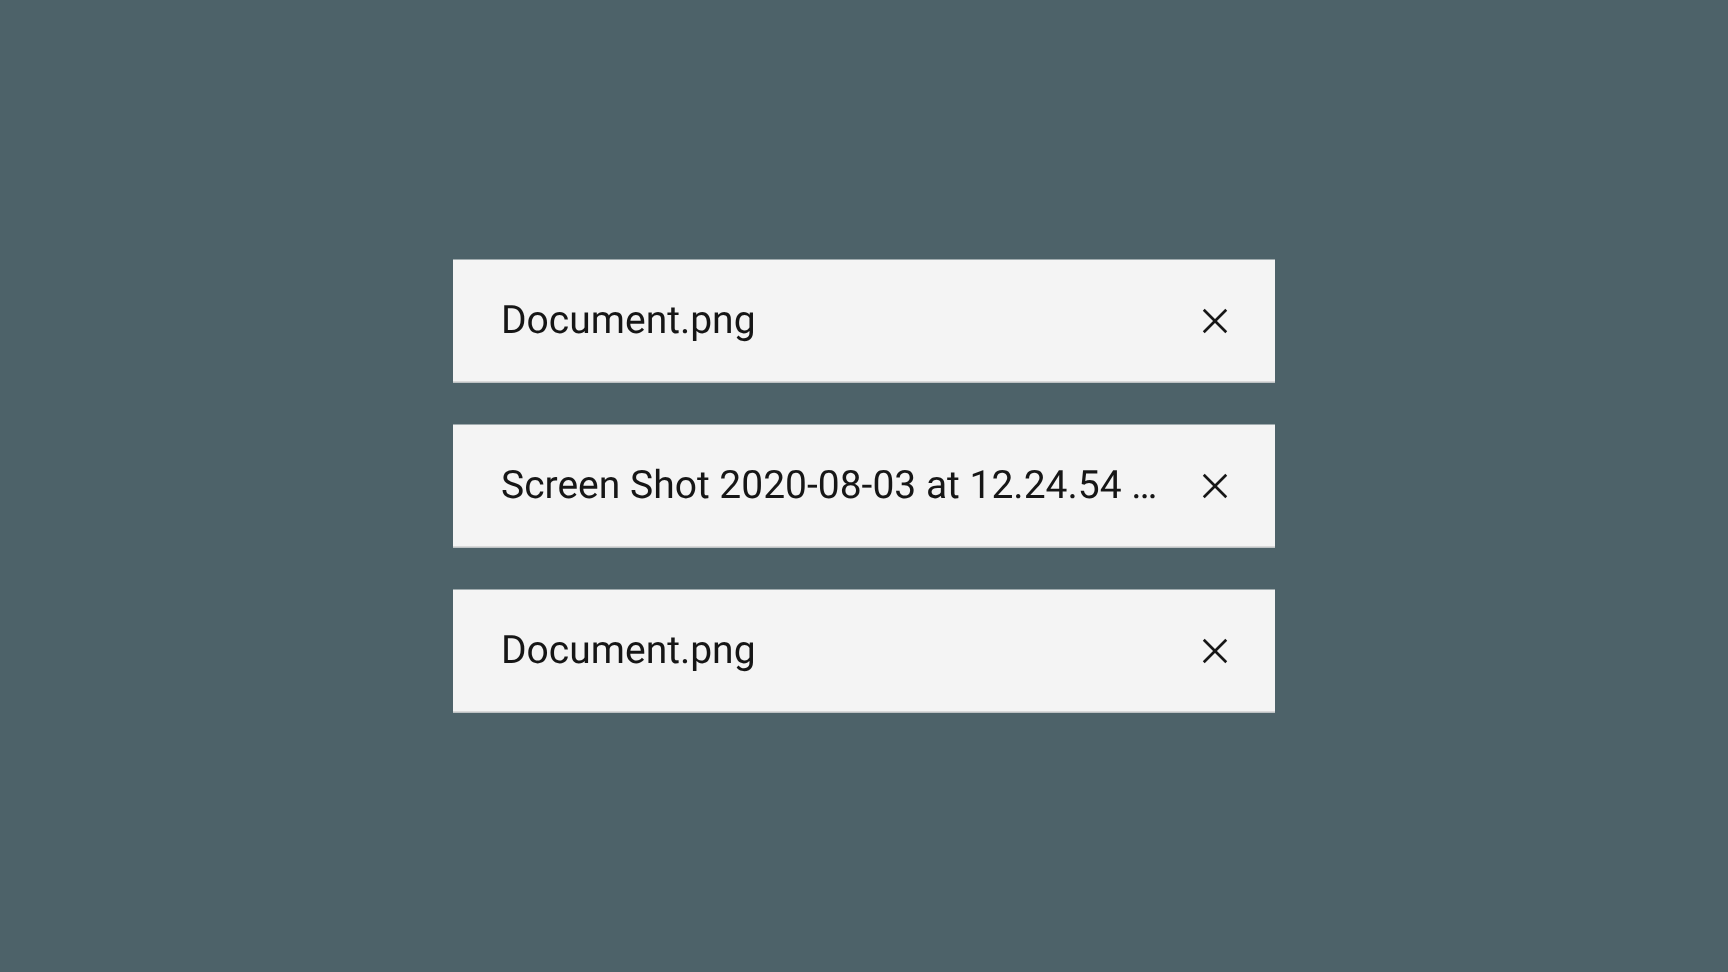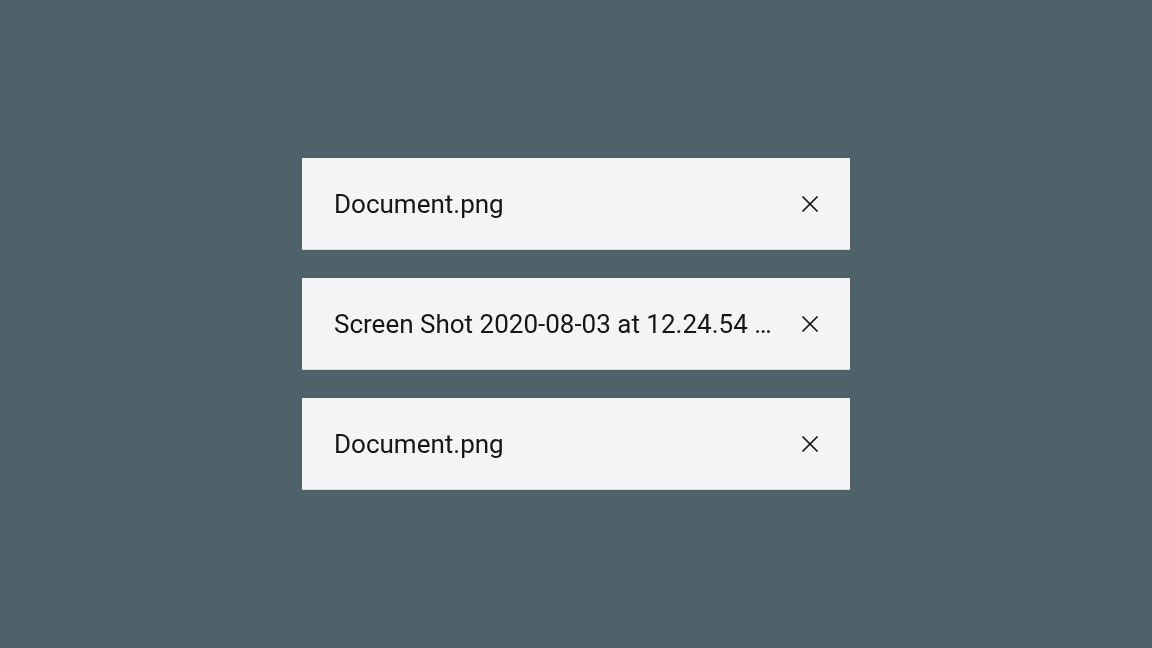--- a/index.html
+++ b/index.html
@@ -16,21 +16,21 @@
       background-color: #4d6269;
       display: flex;
       flex-direction: column;
       align-items: center;
       justify-content: center;
       gap: 28px;
       font-family: -apple-system, BlinkMacSystemFont, "Segoe UI", Roboto, Helvetica, Arial, sans-serif;
     }
     .file-chip {
       width: 548px;
-      height: 92px;
+      height: 82px;
       background-color: #f4f4f4;
       display: flex;
       align-items: center;
       justify-content: space-between;
       padding: 0 24px 0 32px;
       border-bottom: 1px solid #d9d9d9;
     }
     .file-name {
       font-size: 26px;
       font-weight: 400;

